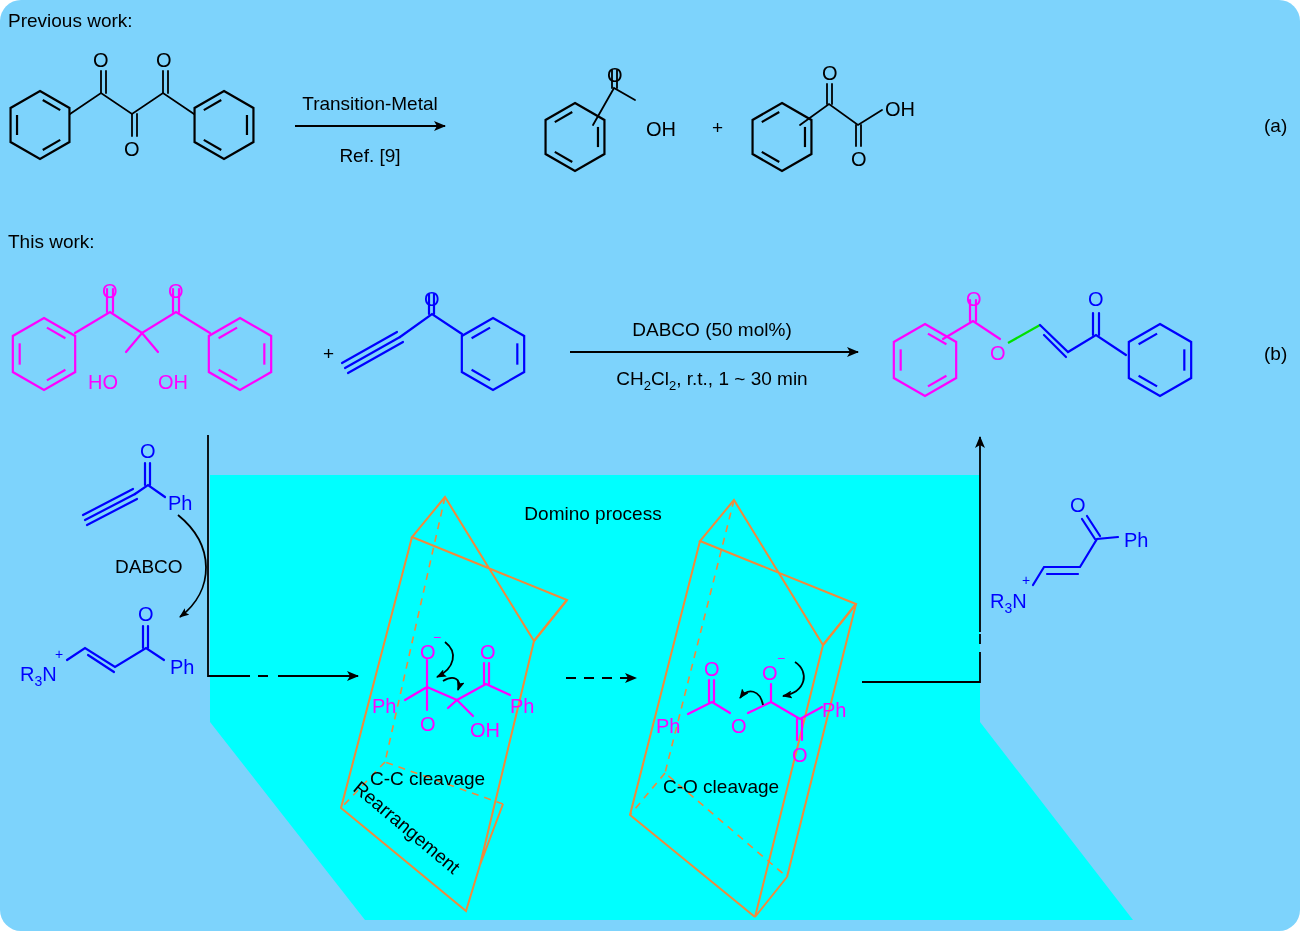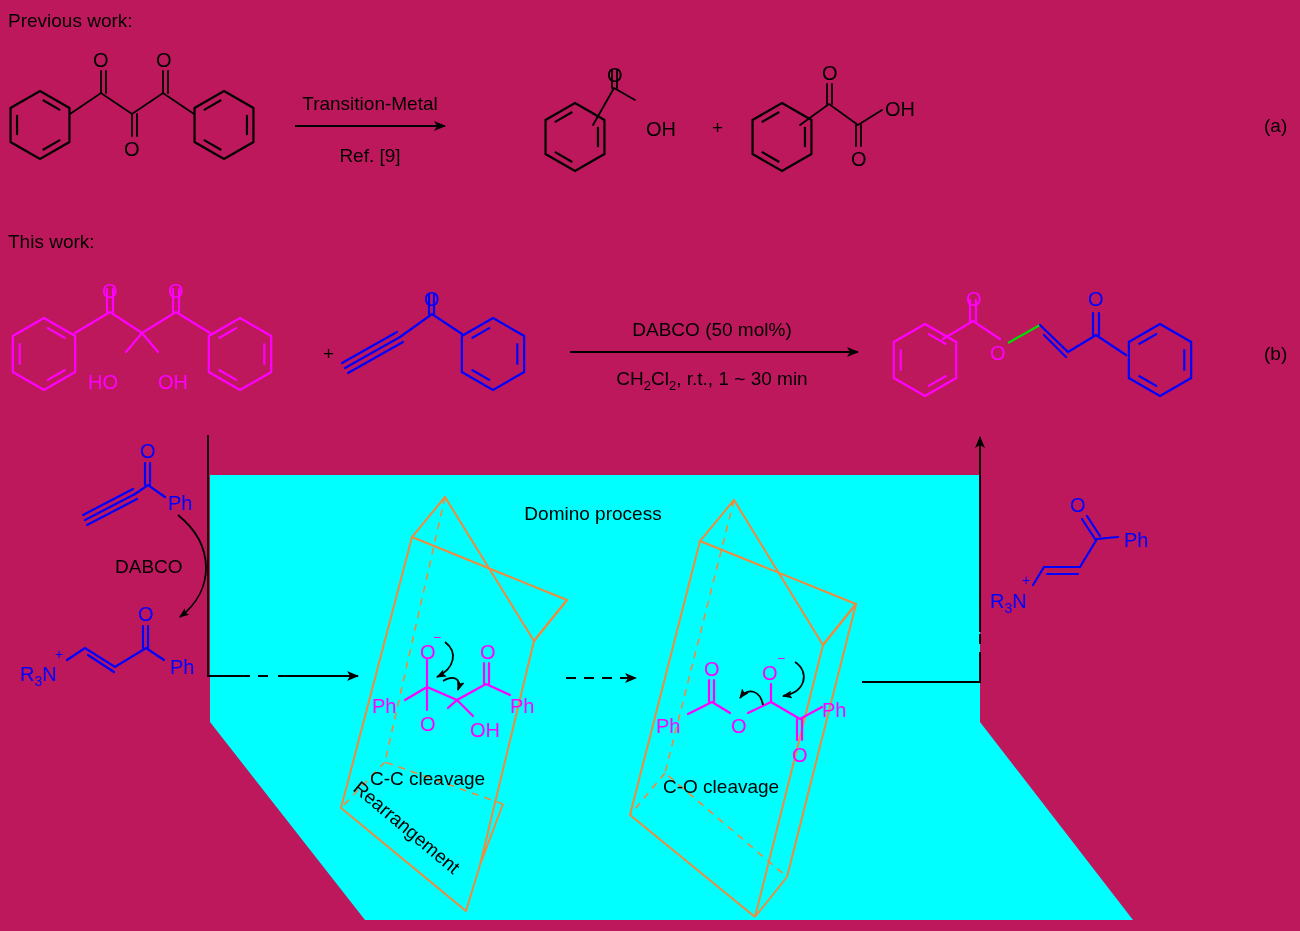--- a/index.html
+++ b/index.html
@@ -1,16 +1,16 @@
 <!DOCTYPE html>
 <html><head>
 <meta charset="utf-8">
 <style>
   html, body { margin: 0; padding: 0; background: #ffffff; }
-  #stage { position: relative; width: 1300px; height: 931px; overflow: hidden; background: #be185d; }
+  #stage { position: relative; width: 1300px; height: 931px; overflow: hidden; background: #7dd3fc; border-radius: 21px; }
   svg { position: absolute; left: 0; top: 0; }
   text { font-family: "Liberation Sans", sans-serif; }
   .lbl { font-size: 19px; fill: #000; }
   .atom { font-size: 20px; }
   .mag { fill: #ff00ff; }
   .blu { fill: #0000ff; }
   .blk { fill: #000; }
   .bm { stroke: #ff00ff; stroke-width: 2.2; fill: none; stroke-linecap: round; }
   .bb { stroke: #0000ff; stroke-width: 2.2; fill: none; stroke-linecap: round; }
   .bk { stroke: #000; stroke-width: 1.8; fill: none; stroke-linecap: round; }

